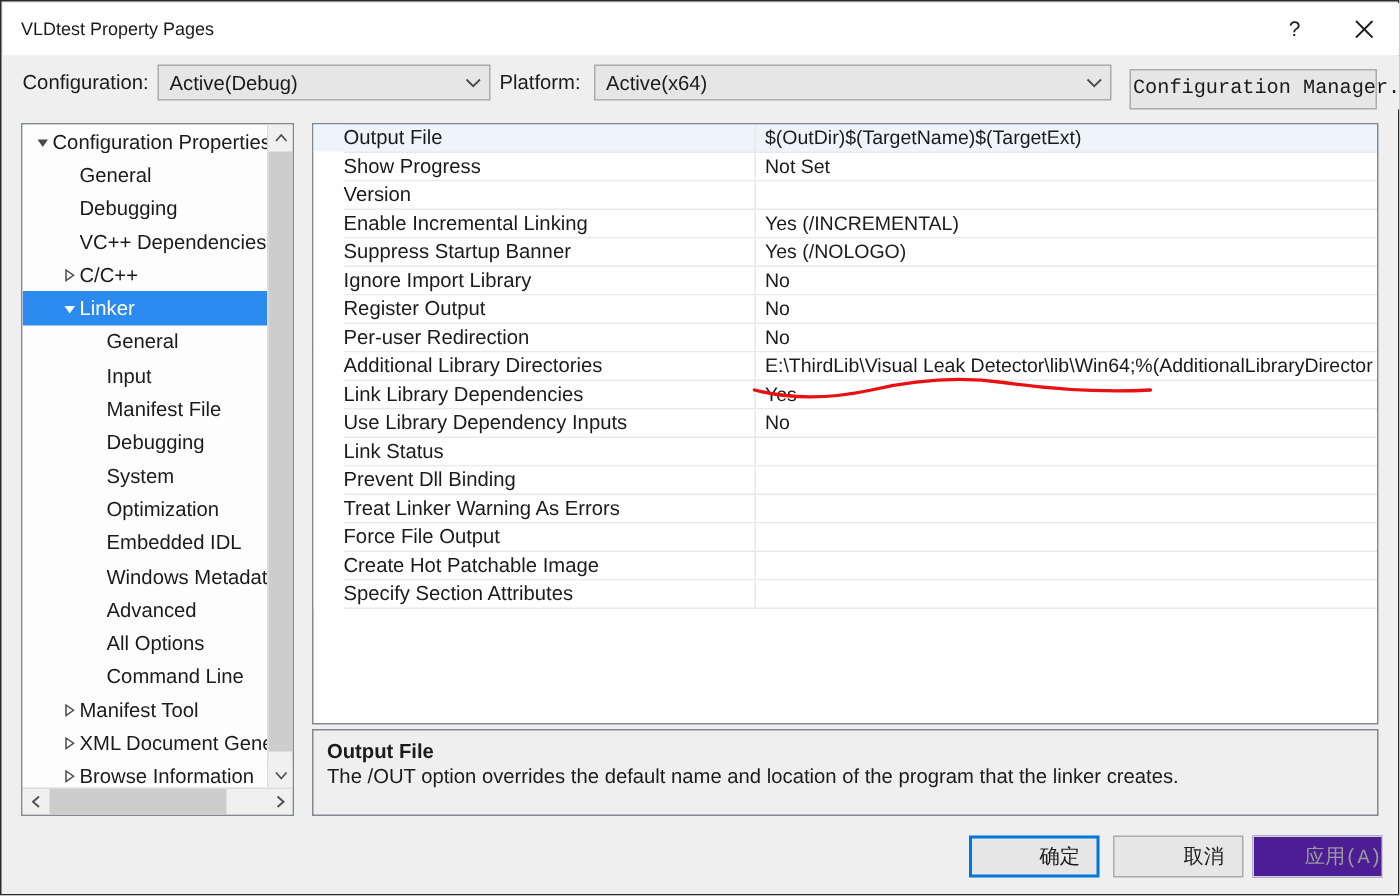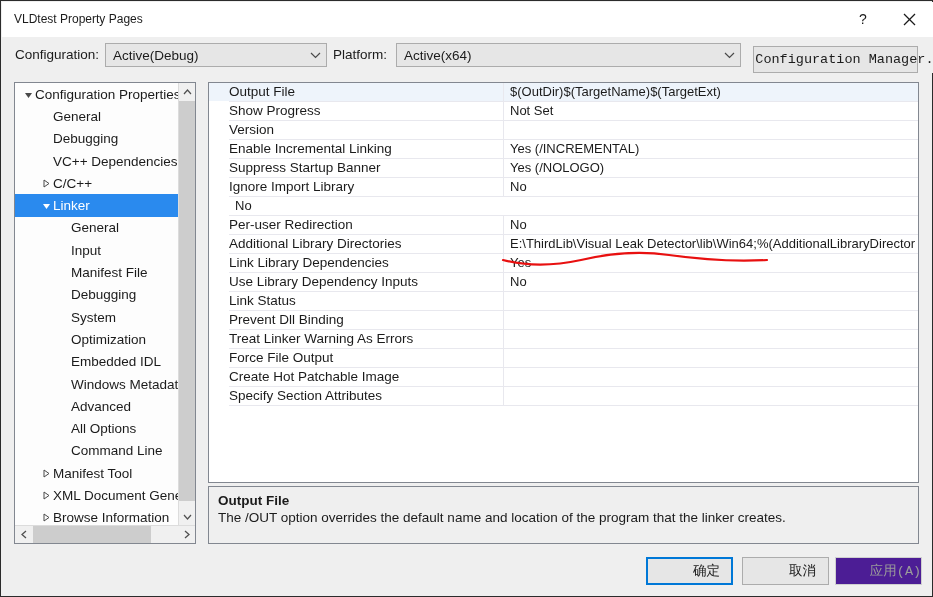--- a/index.html
+++ b/index.html
@@ -532,20 +532,21 @@
           <div class="grid-name">Suppress Startup Banner</div>
           <div class="grid-value">Yes (/NOLOGO)</div>
         </div>
         <div class="grid-row">
           <div class="grid-gutter"></div>
           <div class="grid-name">Ignore Import Library</div>
           <div class="grid-value">No</div>
         </div>
         <div class="grid-row">
           <div class="grid-gutter"></div>
+          <div class="grid-name">Register Output</div>
           <div class="grid-value">No</div>
         </div>
         <div class="grid-row">
           <div class="grid-gutter"></div>
           <div class="grid-name">Per-user Redirection</div>
           <div class="grid-value">No</div>
         </div>
         <div class="grid-row">
           <div class="grid-gutter"></div>
           <div class="grid-name">Additional Library Directories</div>

